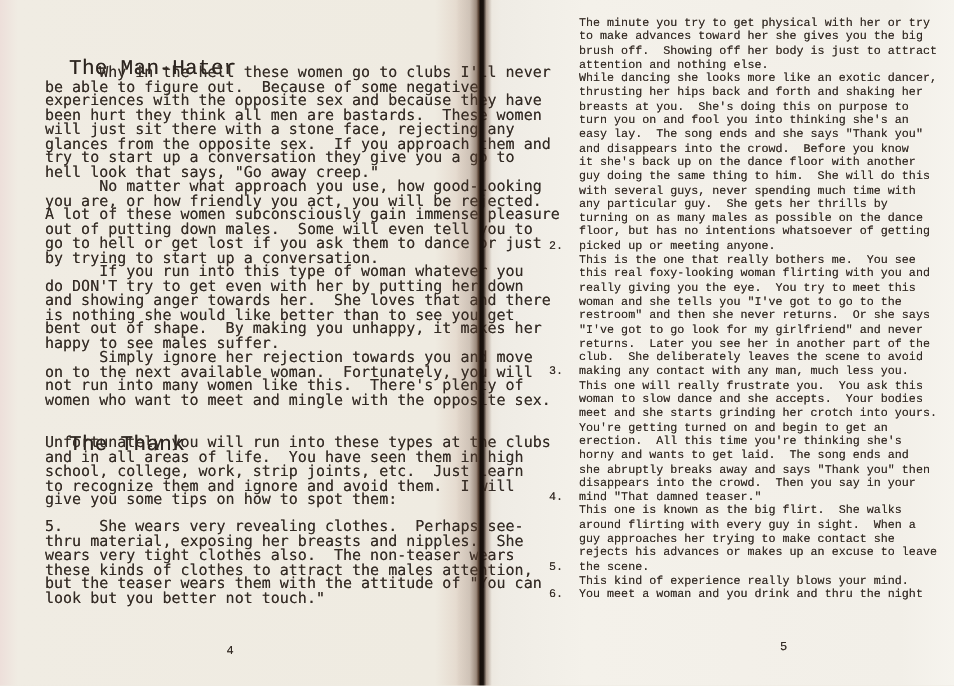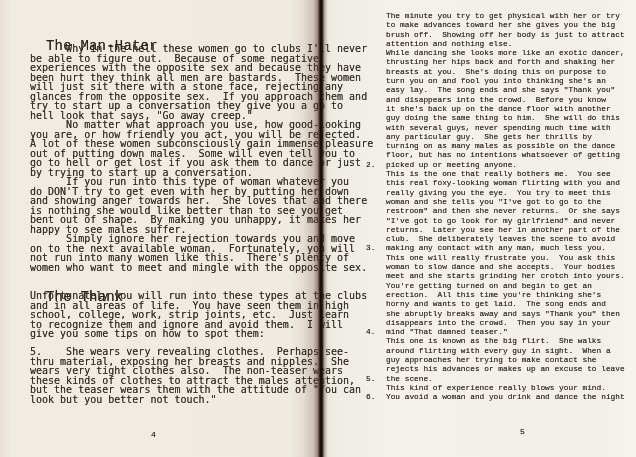--- a/index.html
+++ b/index.html
@@ -161,21 +161,21 @@
         <pre class="itext">This one is known as the big flirt.  She walks
 around flirting with every guy in sight.  When a
 guy approaches her trying to make contact she
 rejects his advances or makes up an excuse to leave
 the scene.</pre>
       </div>
 
       <div class="item-row">
         <span class="inum">6.</span>
         <pre class="itext">This kind of experience really blows your mind.
-You avoid a woman and you drink and dance the night</pre>
+You meet a woman and you drink and thru the night</pre>
       </div>
 
     </div>
 
     <div class="pagenum" style="left:520px;top:427px">5</div>
   </div>
 
 </div>
 
 </body></html>

